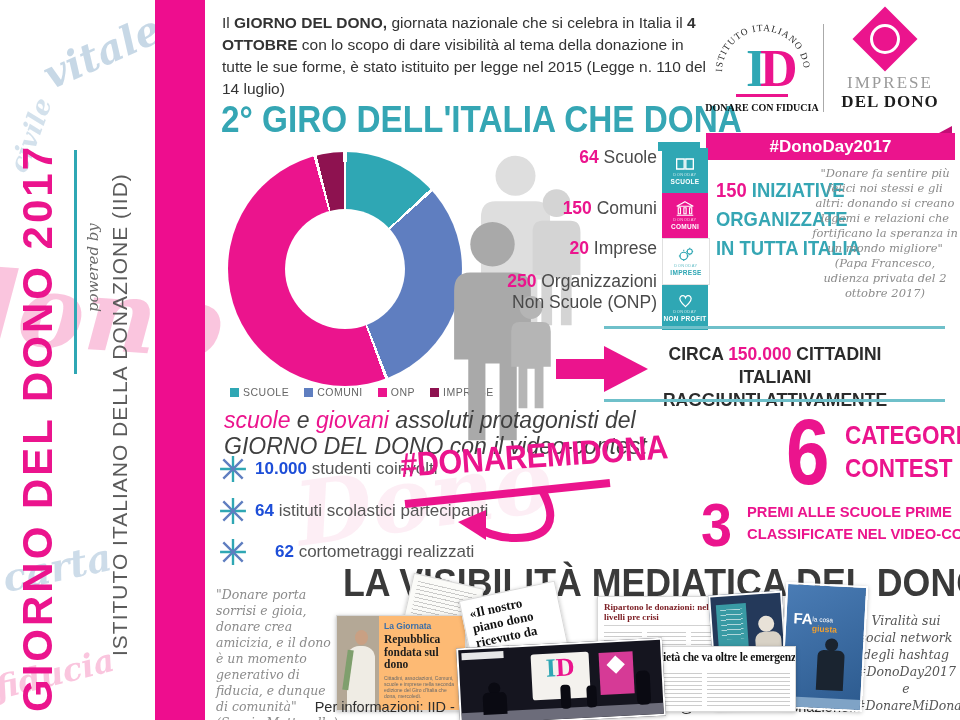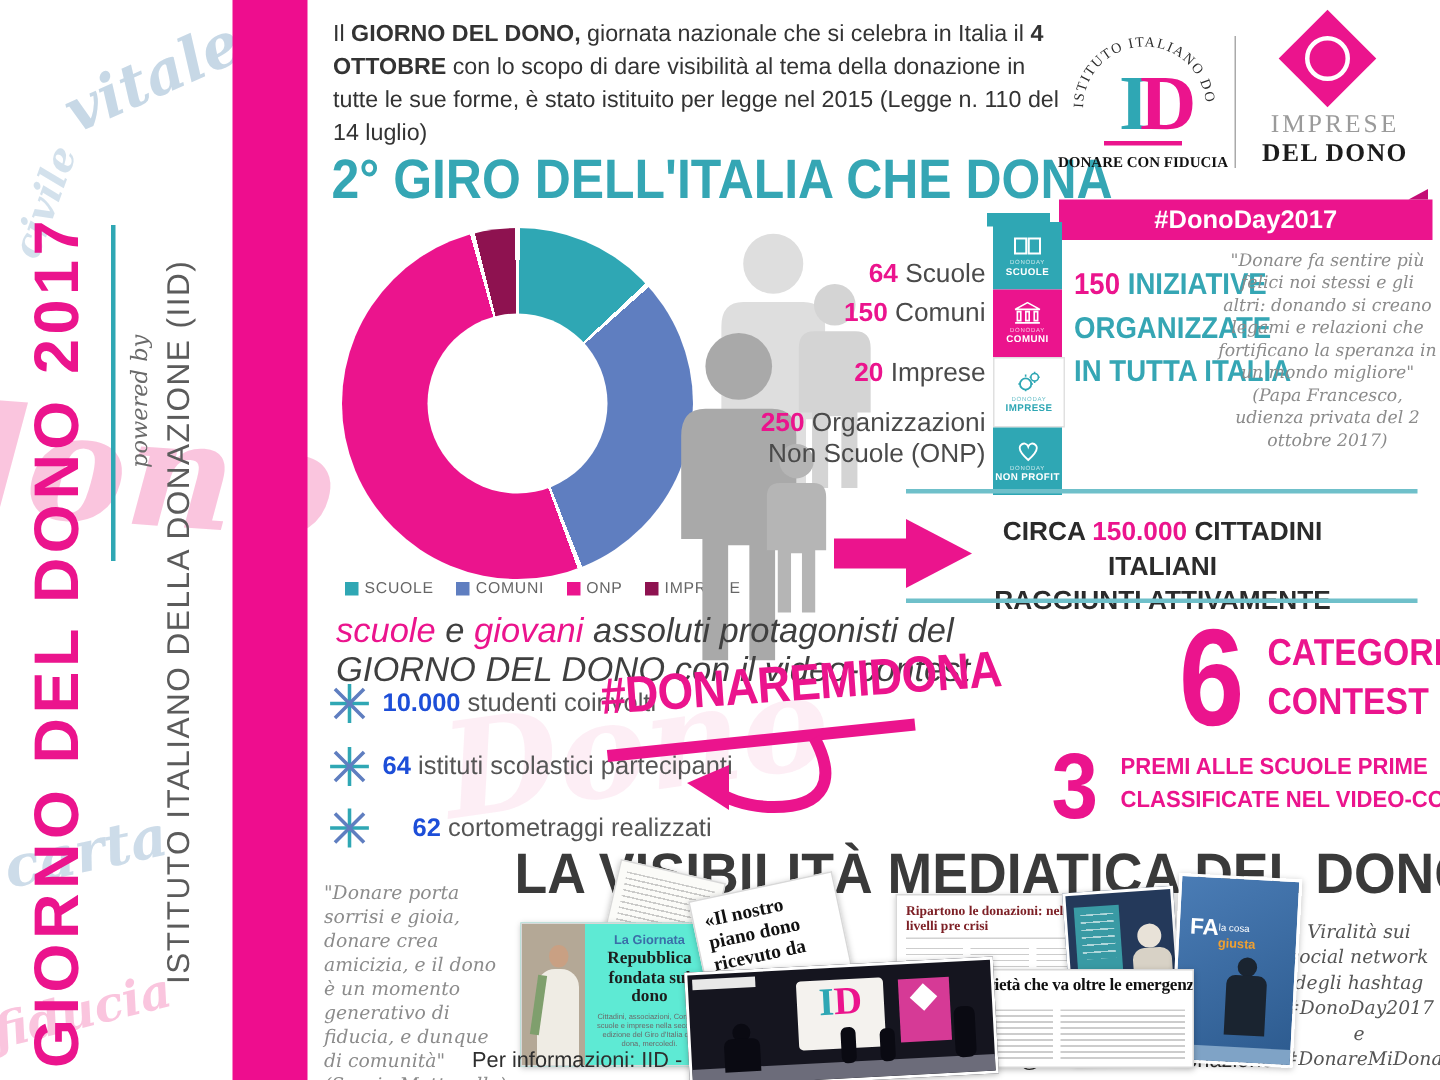--- a/index.html
+++ b/index.html
@@ -133,21 +133,21 @@
         <circle cx="50" cy="24" r="22"></circle>
         <path d="M28,52 h44 q16,0 16,18 v68 h-14 v80 h-17 v-76 h-14 v76 h-17 v-80 h-14 v-68 q0,-18 16,-18 z"></path>
       </g>
     </defs>
     <use href="#person" fill="#dedede" transform="translate(33,4) scale(0.91)"></use>
     <use href="#person" fill="#d4d4d4" transform="translate(88,38) scale(0.63)"></use>
     <use href="#person" fill="#a9a9a9" transform="translate(5,70) scale(1.01)"></use>
     <use href="#person" fill="#b5b5b5" transform="translate(68,145) scale(0.52)"></use>
   </svg>
 
-  <div class="stat" style="top:172px;"><b>64</b><span> Scuole</span></div>
+  <div class="stat" style="top:147px;"><b>64</b><span> Scuole</span></div>
   <div class="stat" style="top:198px;"><b>150</b><span> Comuni</span></div>
   <div class="stat" style="top:238px;"><b>20</b><span> Imprese</span></div>
   <div class="stat" style="top:271px;margin-left:40px;"><b>250</b><span> Organizzazioni</span><br><span>Non Scuole (ONP)</span></div>
 
   <div class="abs badges">
     <div class="badge" style="background:#2FA7B4;color:#fff;">
       <svg width="20" height="14" viewBox="0 0 24 16">
           <path d="M2,2 h9 v12 h-9 z M13,2 h9 v12 h-9 z" fill="none" stroke="#fff" stroke-width="1.6"></path>
         </svg>
       <span class="bsmall">DONODAY</span>
@@ -247,21 +247,21 @@
 
   <div class="abs quote matt">
     <span>"Donare porta sorrisi e gioia, donare crea amicizia, e il dono è un momento generativo di fiducia, e dunque di comunità"</span><br>
     <span>(Sergio Mattarella)</span>
   </div>
 
   <div class="clip" style="left:406px;top:580px;width:70px;height:60px;transform:rotate(13deg);z-index:1;background:#fbfbf8;">
     <div class="nlines" style="margin:6px 5px;height:46px;opacity:.5;"></div>
   </div>
 
-  <div class="clip" style="left:347px;top:615px;width:128px;height:94px;z-index:2;background:#5eead4;text-align:center;">
+  <div class="clip" style="left:336px;top:615px;width:128px;height:94px;z-index:2;background:#fdba74;">
     <div style="position:absolute;left:0;top:0;width:42px;height:94px;background:#b4a896;">
       <div style="position:absolute;left:10px;top:30px;width:28px;height:64px;background:#efece4;border-radius:12px 12px 0 0;"></div>
       <div style="position:absolute;left:18px;top:14px;width:13px;height:15px;background:#c9a083;border-radius:50%;"></div>
       <div style="position:absolute;left:8px;top:34px;width:6px;height:40px;background:#7f9f6d;transform:rotate(8deg);"></div>
     </div>
     <div style="position:absolute;left:47px;top:5px;width:76px;">
       <div style="color:#3a6ea8;font-weight:bold;font-size:8.5px;">La Giornata</div>
       <div style="font-family:'Liberation Serif',serif;font-weight:bold;font-size:11.5px;line-height:12.5px;color:#1d1d1d;margin-top:2px;">Repubblica fondata sul dono</div>
       <div style="font-size:5px;color:#6a6a6a;line-height:6px;margin-top:4px;">Cittadini, associazioni, Comuni, scuole e imprese nella seconda edizione del Giro d'Italia che dona, mercoledì.</div>
     </div>

